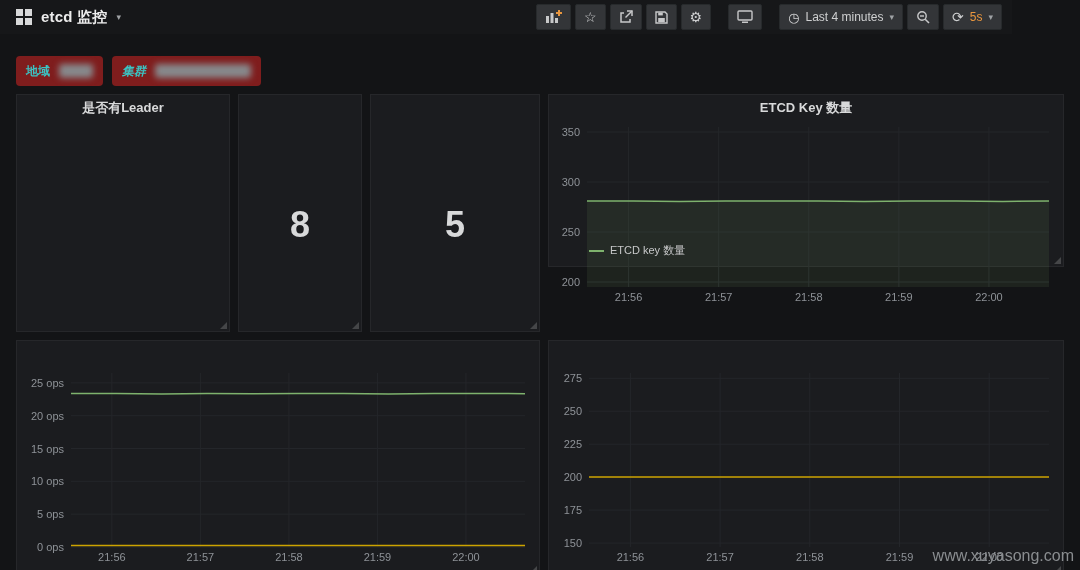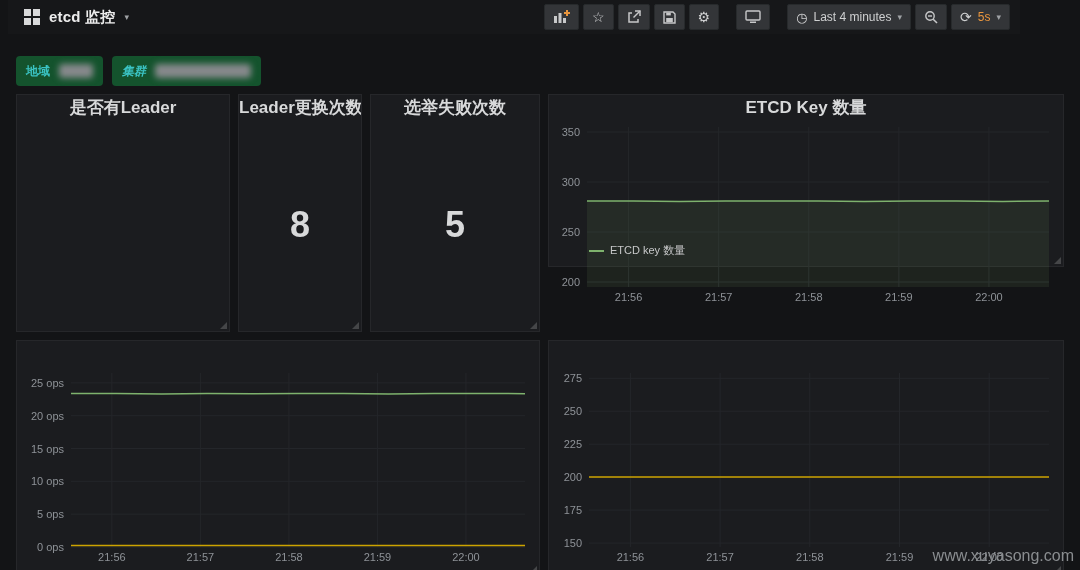--- a/index.html
+++ b/index.html
@@ -1,39 +1,39 @@
 <!DOCTYPE html>
 <html><head>
 <meta charset="utf-8">
 <style>
   *{box-sizing:border-box;margin:0;padding:0}
   html,body{width:1080px;height:570px;overflow:hidden;background:#131416;
     font-family:"Liberation Sans","DejaVu Sans",sans-serif;color:#d8d9da}
   
-  .topnav{position:absolute;top:0;left:8px;width:1012px;height:34px;background:#161719;
+  .topnav{position:absolute;top:0;left:0;width:1012px;height:34px;background:#161719;
     display:flex;align-items:center;justify-content:space-between;padding:10px 10px;z-index:5}
   .nav-left{display:flex;align-items:center;gap:9px;padding-left:6px}
   .dash-title{font-size:15px;font-weight:700;color:#ececec;letter-spacing:.2px}
   .caret{color:#9fa2a5;font-size:9px}
   .nav-right{display:flex;align-items:center;gap:4px}
   .nav-btn{height:26px;min-width:30px;background:#333538;border:1px solid #272a2c;border-radius:2px;
     display:flex;align-items:center;justify-content:center;color:#cfd0d1;font-size:12px;padding:0 8px;gap:6px;cursor:pointer}
   .glyph{font-size:14px;line-height:1;color:#cfd0d1}
   .gap{width:9px}
   .refresh-val{font-weight:400}
   
-  .chip{position:absolute;height:30px;background:#14532d;border-radius:4px;
+  .chip{position:absolute;height:30px;background:#7f1d1d;border-radius:4px;
     display:flex;align-items:center;padding:0 10px;gap:9px;z-index:4}
   .chip-label{font-size:12px;font-weight:700}
   .blur-blob{height:14px;border-radius:3px;background:#87898c;filter:blur(3px)}
   
   .panel{position:absolute;background:#1b1c1f;border:1px solid #26272a}
   .panel::after{content:"";position:absolute;right:2px;bottom:2px;width:0;height:0;
     border-left:7px solid transparent;border-bottom:7px solid #454648}
-  .panel-title{height:24px;line-height:26px;text-align:center;font-size:17px;font-weight:700;
+  .panel-title{height:24px;line-height:26px;text-align:center;font-size:13px;font-weight:700;
     color:#d8d9da;white-space:nowrap;overflow:hidden;cursor:pointer}
   .stat-body{position:absolute;top:24px;left:0;right:0;bottom:0;
     display:flex;align-items:center;justify-content:center}
   .stat-value{font-size:36px;font-weight:700}
   .chart{position:absolute;left:4px;right:4px;top:24px}
   #p-keys .chart{height:188px}
   #p-rpc .chart,#p-active .chart{height:202px}
   .legend{position:absolute;left:40px;bottom:8px;display:flex;align-items:center;gap:6px;
     font-size:11px;color:#c7c8c9;cursor:pointer}
   .legend-dash{width:15px;height:2px;display:inline-block}
@@ -130,28 +130,26 @@
   <span class="blur-blob" style="width:96px"></span>
 </div>
 
 <main>
 
   <section class="panel" id="p-leader">
     <div class="panel-title">是否有Leader</div>
   </section>
 
   <section class="panel" id="p-changes">
-    <div class="panel-title">Leader更换次数</div>
     <div class="stat-body">
       <span class="stat-value" style="color: rgb(216, 217, 218);">8</span>
     </div>
   </section>
 
   <section class="panel" id="p-failures">
-    <div class="panel-title">选举失败次数</div>
     <div class="stat-body">
       <span class="stat-value" style="color: rgb(216, 217, 218);">5</span>
     </div>
   </section>
 
   <section class="panel" id="p-keys">
     <div class="panel-title">ETCD Key 数量</div>
     <div class="chart"><svg width="506" height="188">
           <line x1="34" y1="163" x2="496" y2="163" stroke="#24262a" stroke-width="1"></line>
           <text x="27" y="167" text-anchor="end" fill="#8e9297" font-size="11">200</text>

